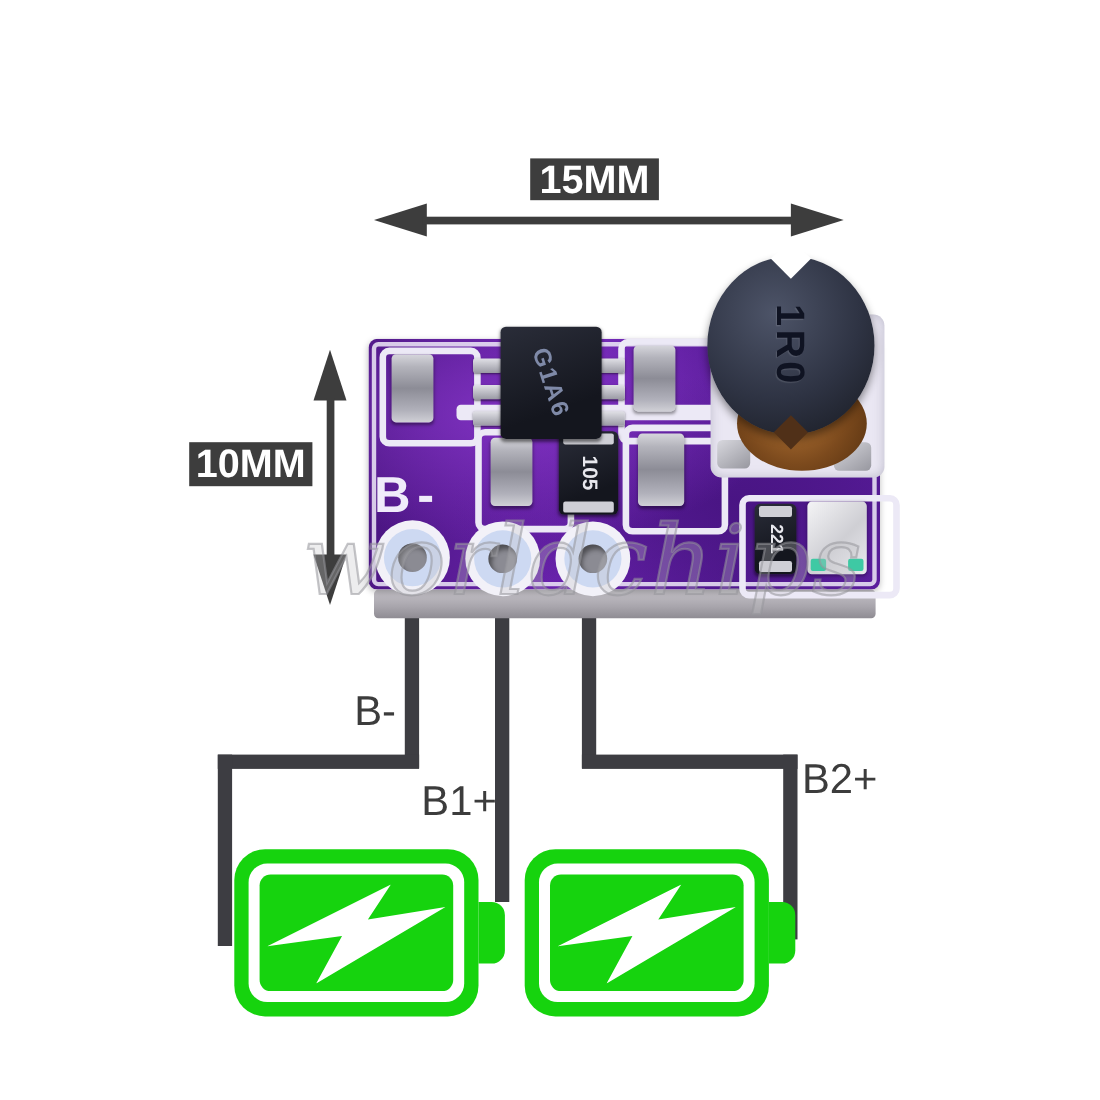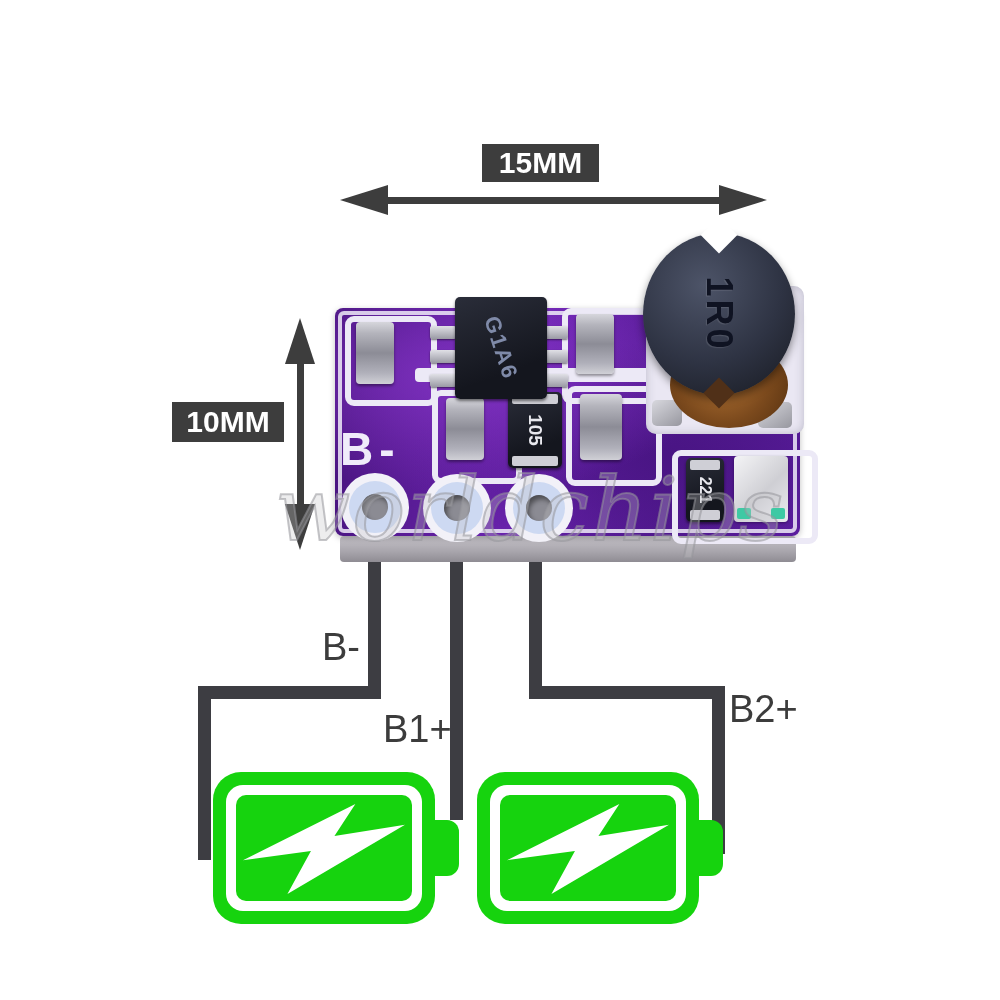--- a/index.html
+++ b/index.html
@@ -4,21 +4,21 @@
 <style>
   html,body{margin:0;padding:0;}
   body{
     width:1000px;height:1000px;position:relative;overflow:hidden;
     background:#ffffff;font-family:"Liberation Sans",sans-serif;
   }
   .abs{position:absolute;}
 
   
   .dim-box{
-    background:var(--anno,#3d3d3d);color:#fff;font-weight:bold;font-size:30px;
+    background:var(--anno,#3d3d3d);color:#fff;font-weight:bold;font-size:36px;
     display:flex;align-items:center;justify-content:center;z-index:3;
   }
   .shaft-h{background:var(--anno,#3d3d3d);height:7px;z-index:3;}
   .shaft-v{background:var(--anno,#3d3d3d);width:7px;z-index:3;}
   .head{width:0;height:0;z-index:3;}
   .head-left {border-top:15px solid transparent;border-bottom:15px solid transparent;border-right:48px solid var(--anno,#3d3d3d);}
   .head-right{border-top:15px solid transparent;border-bottom:15px solid transparent;border-left:48px solid var(--anno,#3d3d3d);}
   .head-up   {border-left:15px solid transparent;border-right:15px solid transparent;border-bottom:46px solid var(--anno,#3d3d3d);}
   .head-down {border-left:15px solid transparent;border-right:15px solid transparent;border-top:46px solid var(--anno,#3d3d3d);}
 

